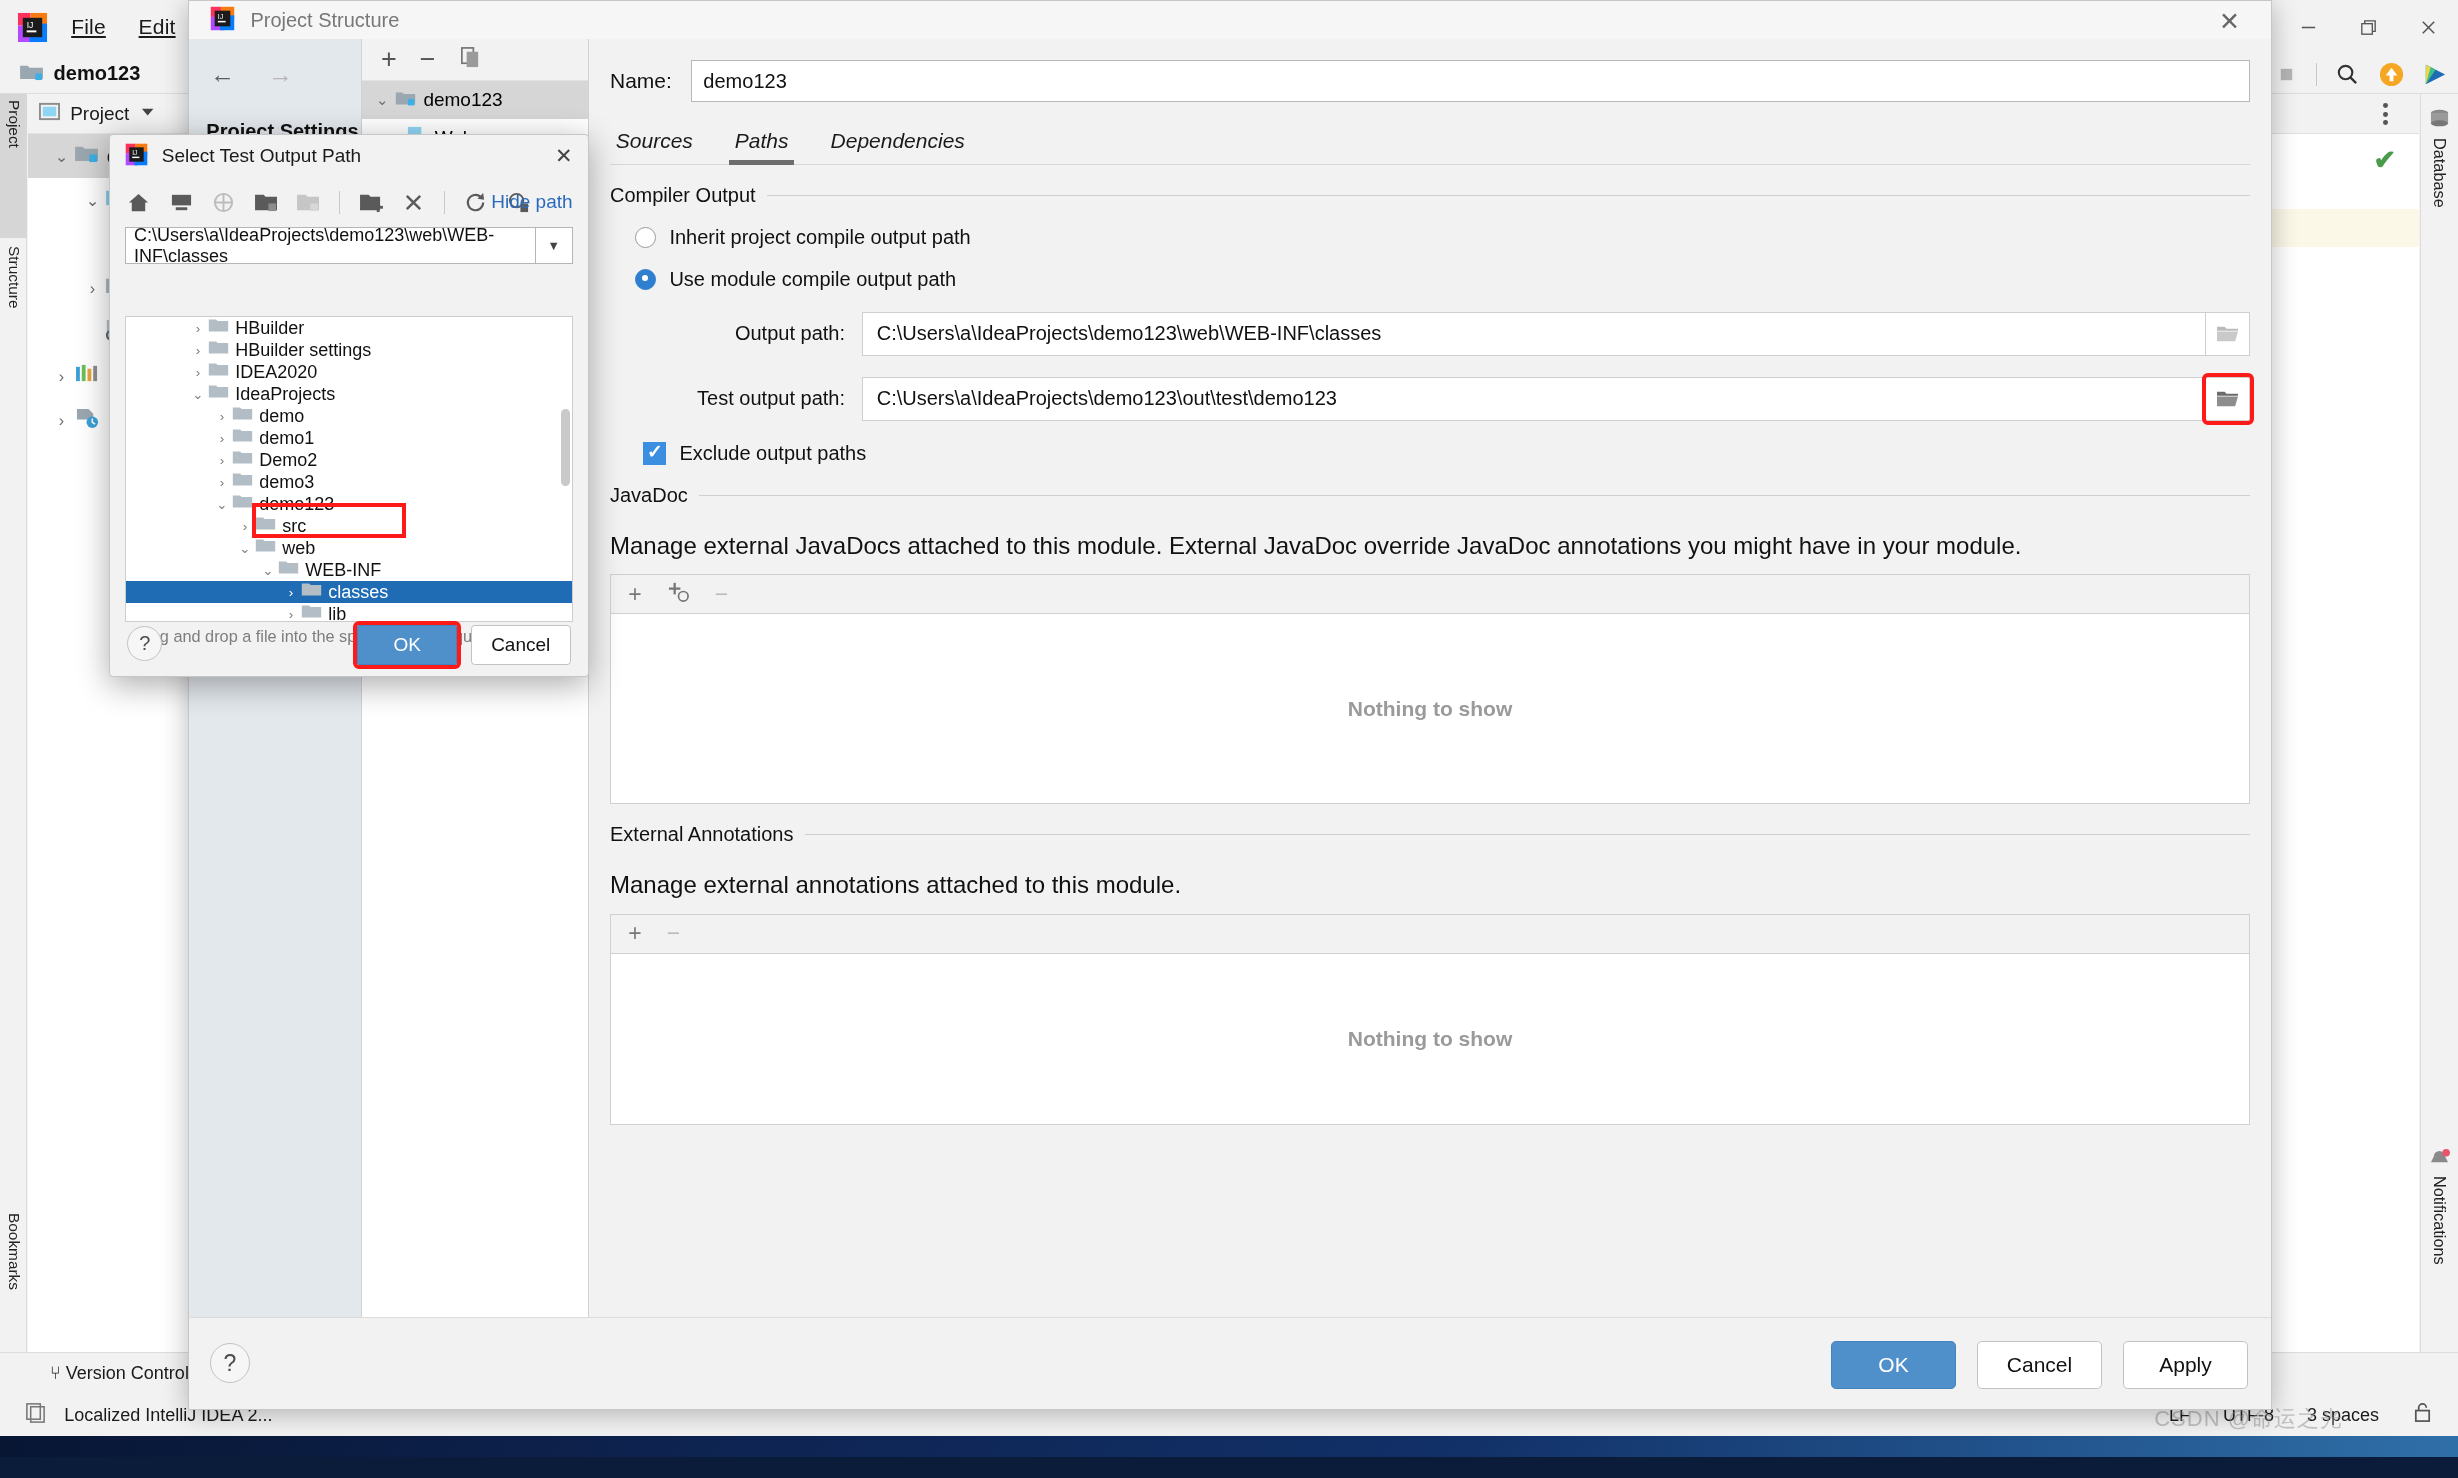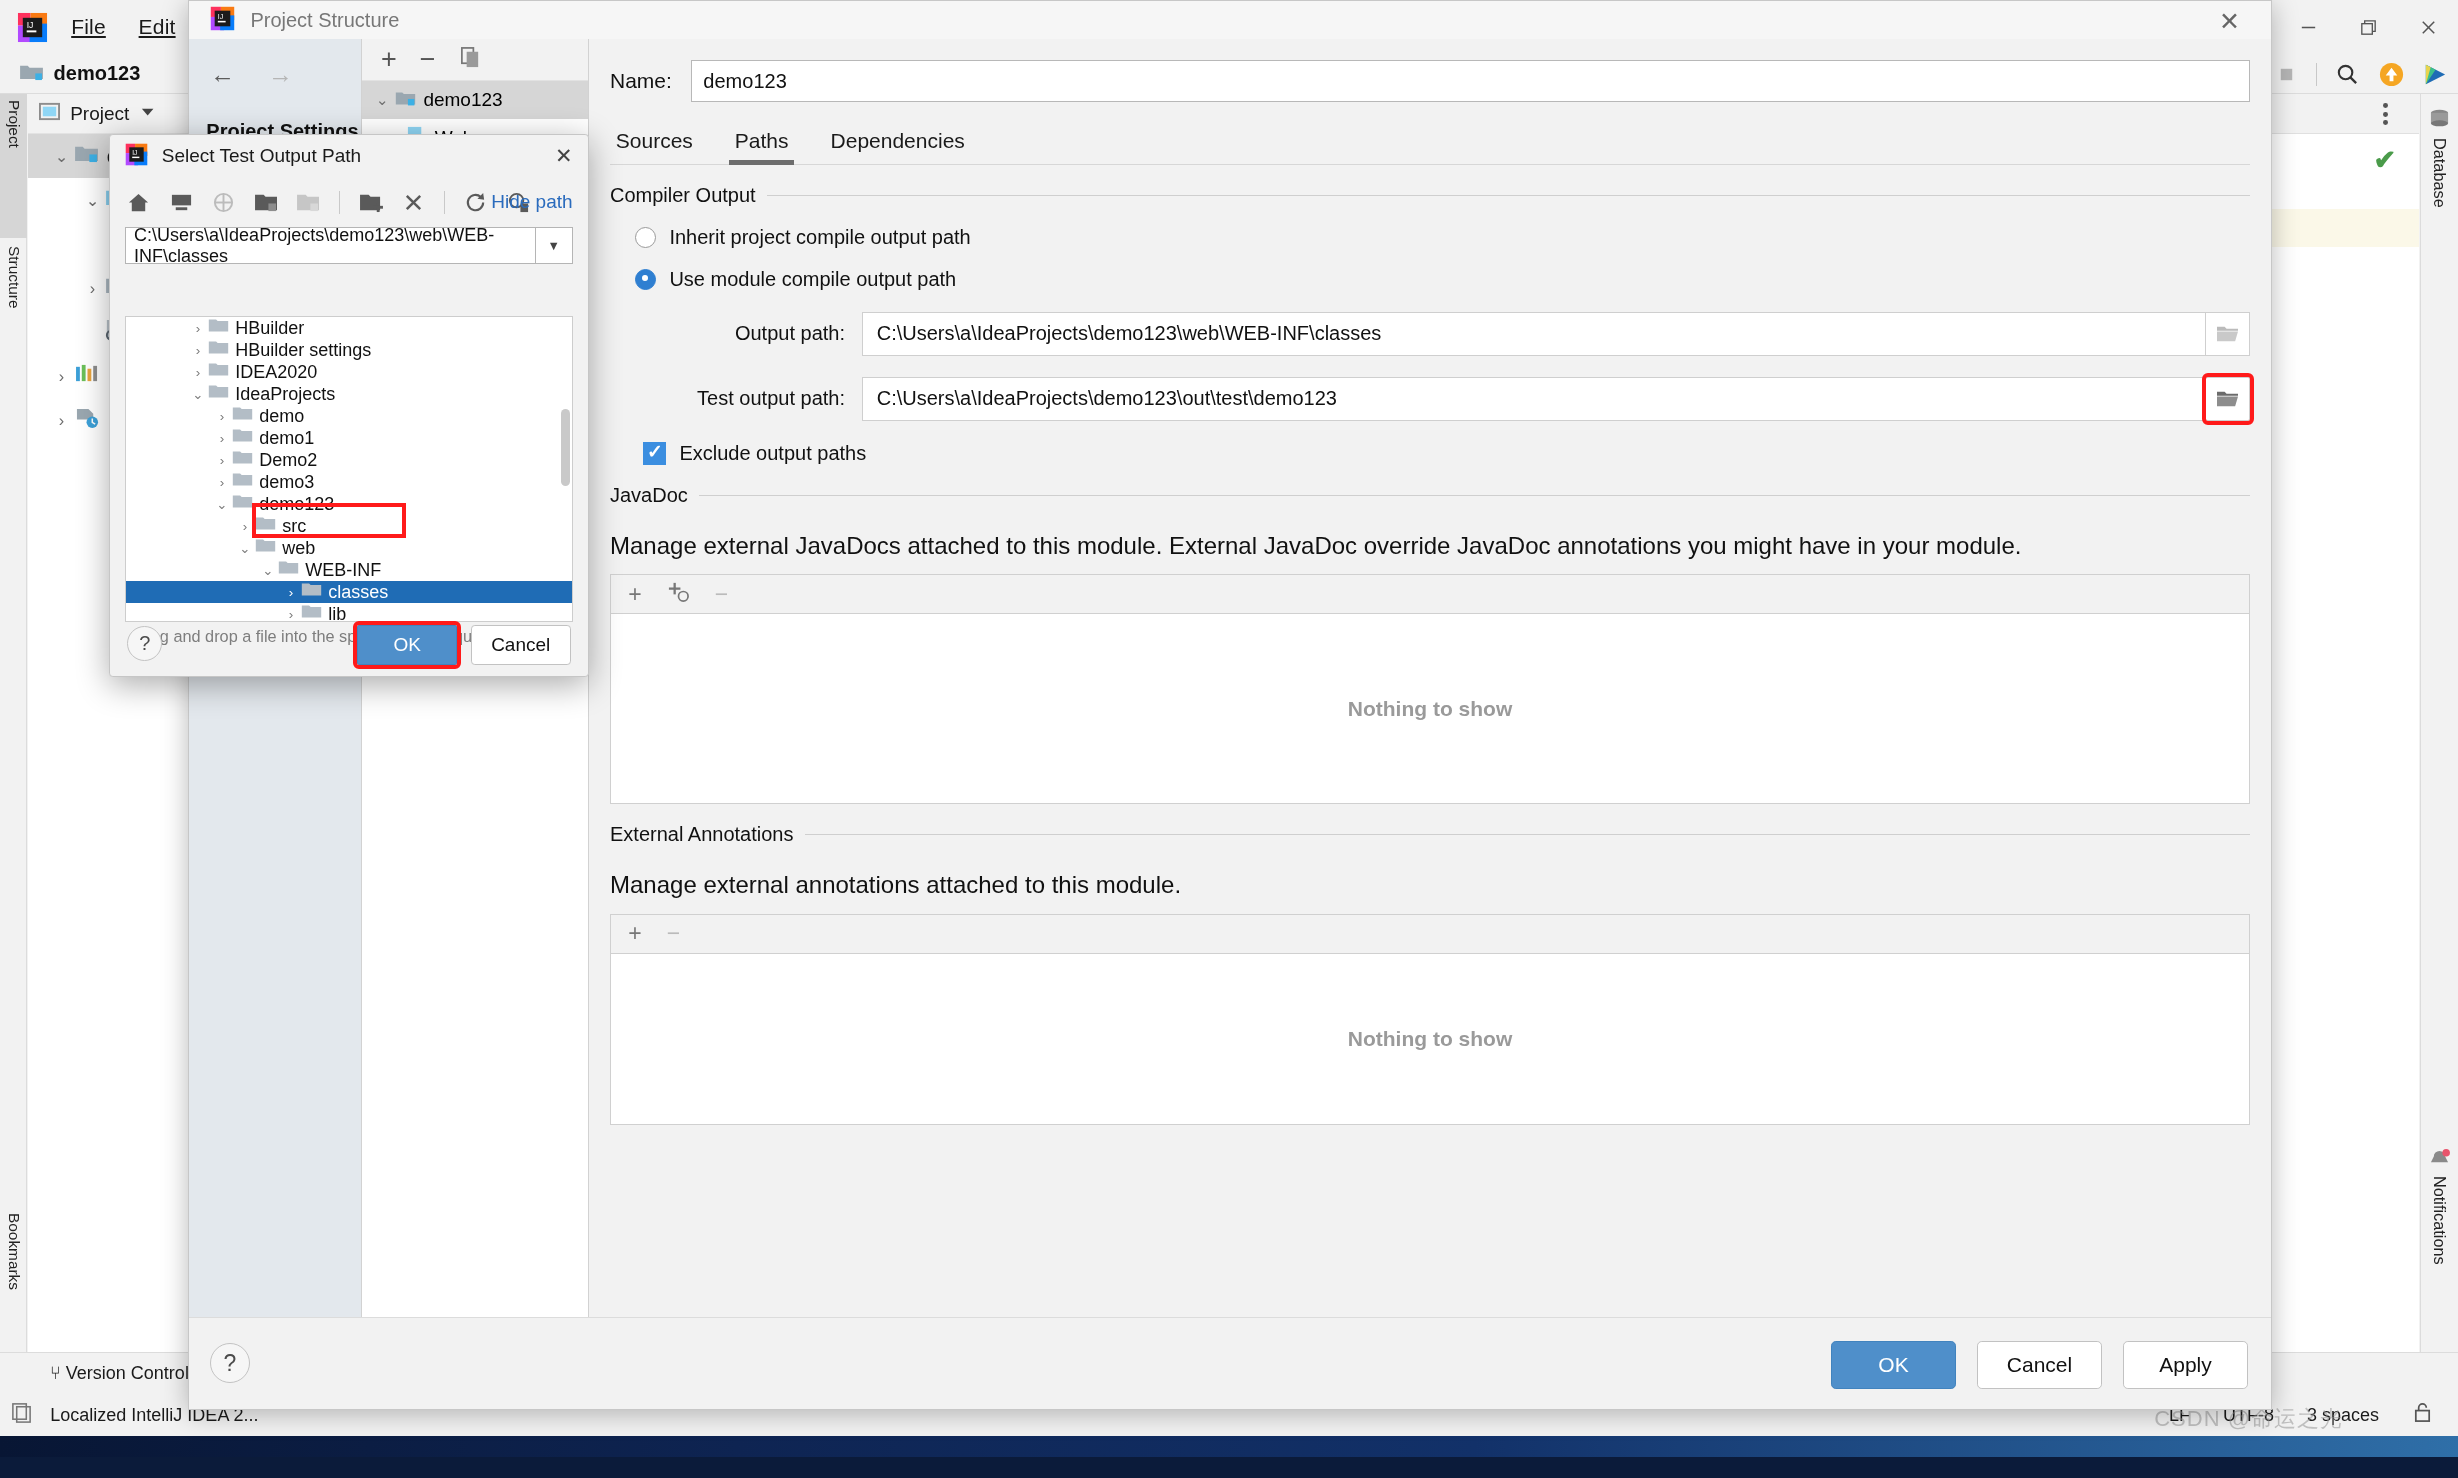--- a/index.html
+++ b/index.html
@@ -104,21 +104,21 @@
   
   .ide-statusrow {
     position: absolute; left: 0; bottom: 63px; width: 2458px; height: 42px;
     background: #f2f2f2; border-top: 1px solid #dcdcdc;
     display: flex; align-items: center; gap: 38px; padding-left: 50px;
     font-size: 18px; color: #1a1a1a;
   }
   .ide-statusbar {
     position: absolute; left: 0; bottom: 21px; width: 2458px; height: 42px;
     background: #f2f2f2; display: flex; align-items: center;
-    font-size: 18px; color: #1a1a1a; padding-left: 10px; gap: 17.3px;
+    font-size: 18px; color: #1a1a1a; padding-left: 24px; gap: 17.3px;
   }
   .sb-right { position: absolute; right: 25px; display: flex; align-items: center; gap: 33px; }
   .taskbar { position: absolute; left: 0; bottom: 0; width: 2458px; height: 21px;
     background: linear-gradient(90deg,#081634 0%, #0e2452 30%, #123169 60%, #2f6fa8 100%); }
   .watermark {
     position: absolute; right: 115px; bottom: 23px; font-size: 22px;
     color: rgba(150,150,150,.55); letter-spacing: 1px; pointer-events: none;
   }
 
   
@@ -148,21 +148,21 @@
   .mod-row.sel { background: #d6d6d6; }
   .mod-row .arrow { width: 25px; text-align: center; color: #6e6e6e; font-size: 15.4px; }
 
   .ps-right { flex: 1; position: relative; background: #f2f2f2; padding: 0 21px; }
   .name-row { display: flex; align-items: center; gap: 19px; padding: 21px 0 0 0; }
   .name-row label { font-size: 21px; color: #111; }
   .name-input {
     flex: 1; height: 42px; border: 1px solid #b8b8b8; background: #fff;
     font-size: 20px; padding: 0 11.5px; color: #111; font-family: "Liberation Sans", sans-serif;
   }
-  .tabs { display: flex; gap: 42px; margin-top: 27px; padding-left: 5.8px; }
+  .tabs { display: flex; gap: 42px; margin-top: 27px; padding-left: 5.8px; font-style: italic; }
   .tab { font-size: 21px; color: #1a1a1a; padding-bottom: 11.5px; position: relative; }
   .tab.active::after { content: ""; position: absolute; left: -5.8px; right: -5.8px; bottom: 0; height: 4.8px; background: #6d6d6d; }
   .tabs-underline { height: 1px; background: #d7d7d7; margin-top: -1px; }
 
   fieldset.grp { border: none; margin-top: 19px; }
   .grp-title { font-size: 20px; color: #111; display: flex; align-items: center; gap: 11.5px; }
   .grp-title .rule { flex: 1; height: 1px; background: #cfcfcf; }
 
   .radio-row { display: flex; align-items: center; gap: 13.4px; margin-top: 19px; padding-left: 25px; font-size: 20px; color: #111; }
   .radio { width: 21px; height: 21px; border-radius: 50%; border: 1.9px solid #9a9a9a; background: #fff; flex: none; position: relative; }

